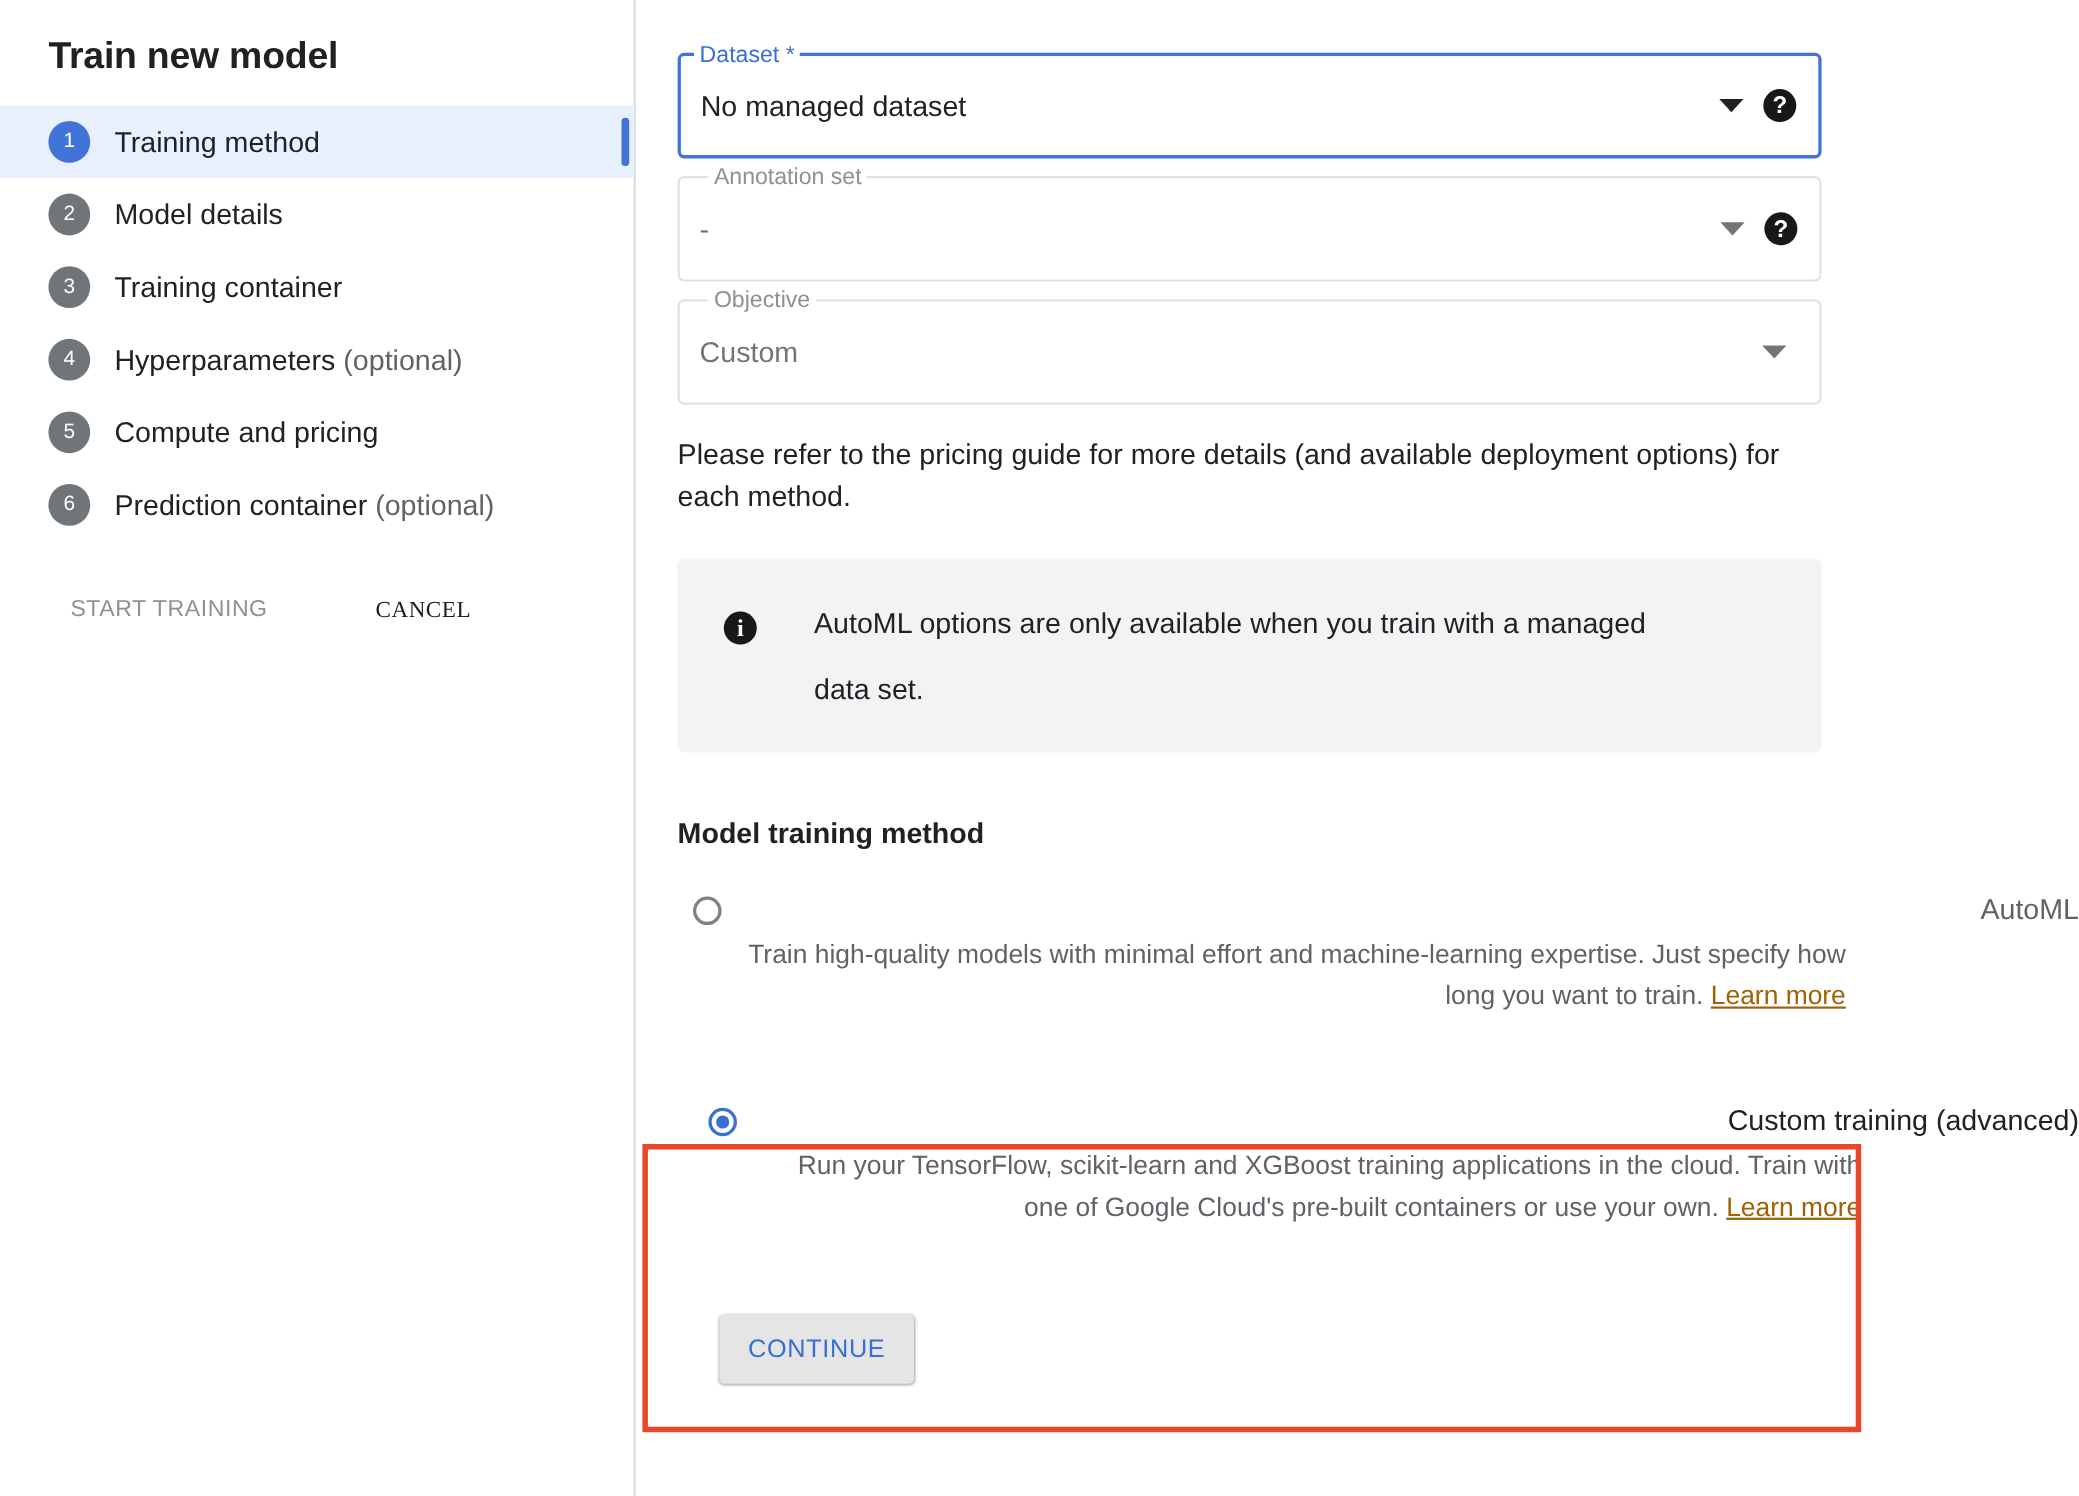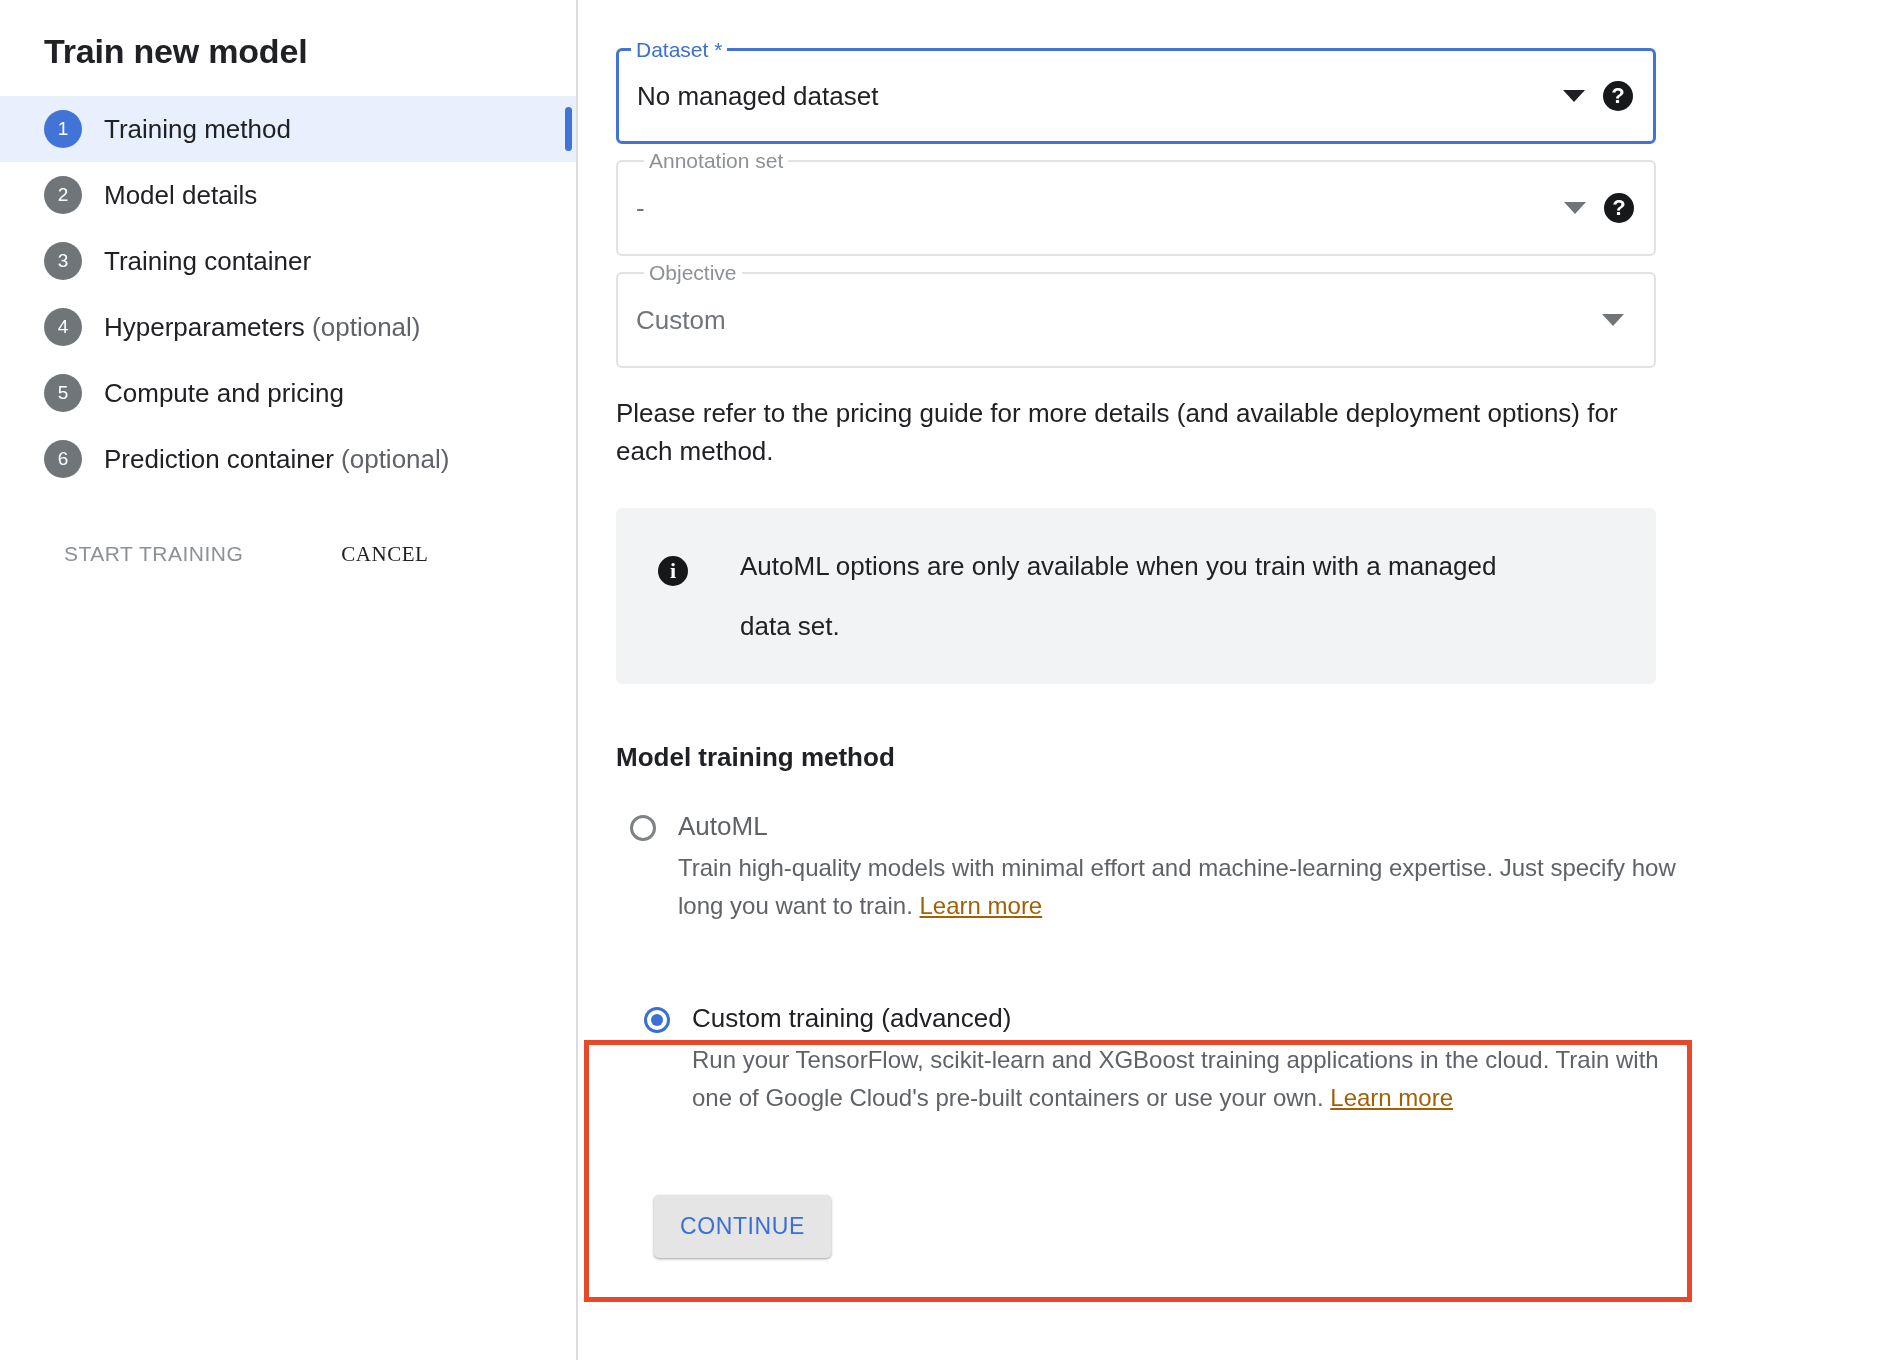--- a/index.html
+++ b/index.html
@@ -261,21 +261,21 @@
     border-color: #3a6fd4;
   }
   .radio-option.selected .radio-dot::after {
     content: "";
     position: absolute;
     left: 4px; top: 4px;
     width: 12px; height: 12px;
     border-radius: 50%;
     background: #3a6fd4;
   }
-  .radio-body { flex: 1 1 auto; }
+  .radio-body { flex: 1 1 auto; text-align: right; }
   .radio-title {
     font-size: 26px;
     color: #5f6368;
     line-height: 34px;
   }
   .radio-option.selected .radio-title { color: #202124; }
   .radio-desc {
     font-size: 24px;
     line-height: 38px;
     color: #5f6368;

